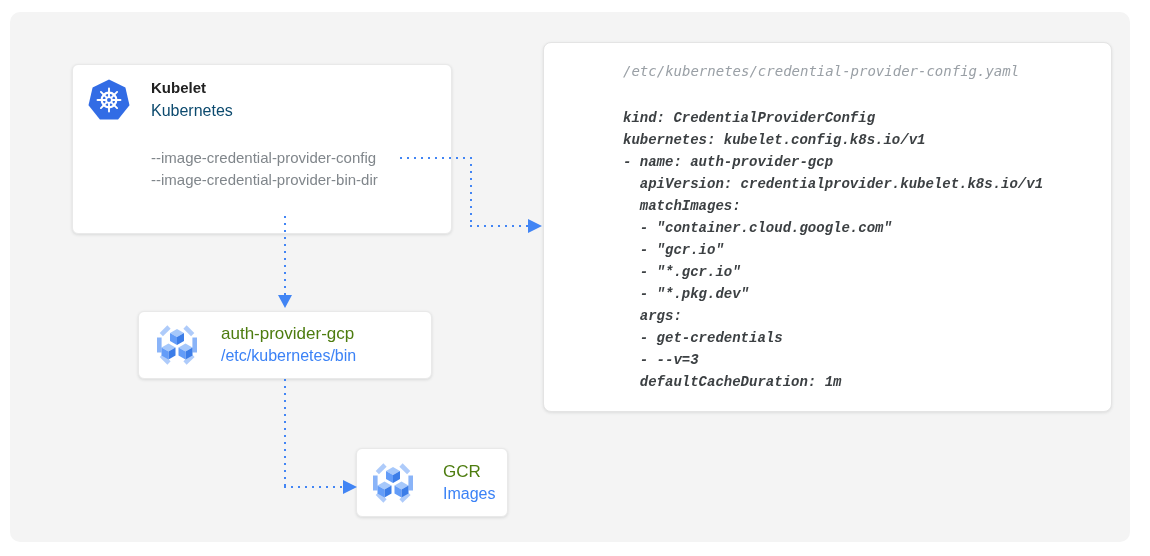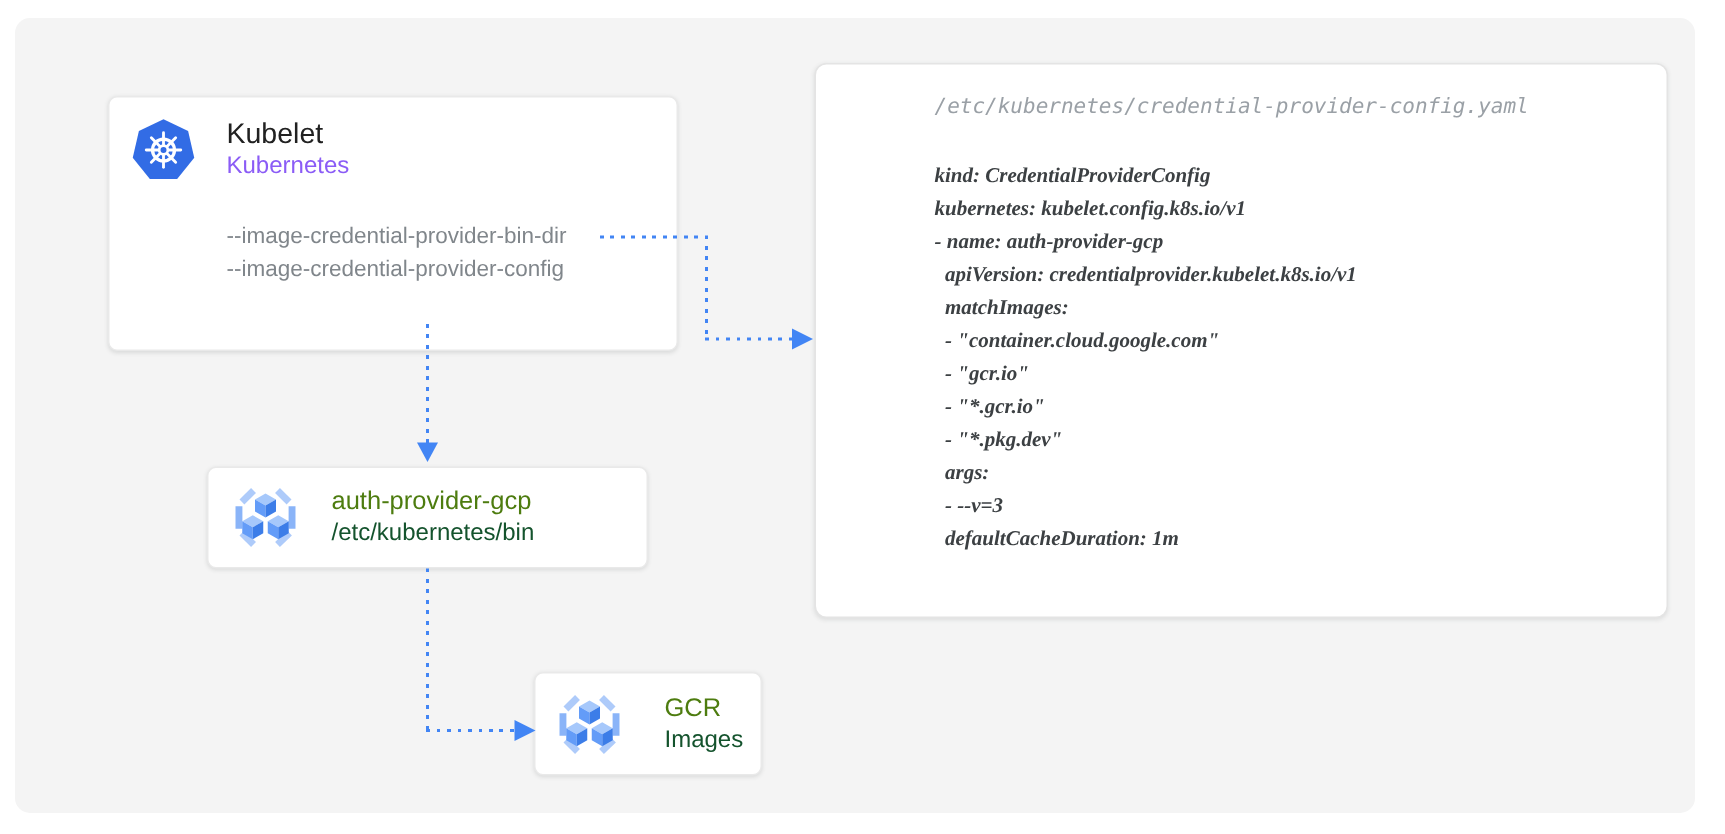--- a/index.html
+++ b/index.html
@@ -6,39 +6,39 @@
   body{font-family:"Liberation Sans","DejaVu Sans",sans-serif;}
   .stage{position:relative;width:1150px;height:556px;background:#ffffff;overflow:hidden;}
   .canvas{position:absolute;left:10px;top:12px;width:1120px;height:530px;background:#F4F4F4;border-radius:10px;}
 
   .node{position:absolute;background:#ffffff;border:1px solid #E9E9E9;border-radius:6px;
         box-shadow:0 1px 3px rgba(60,64,67,.15);}
 
   
   .kubelet{left:72px;top:64px;width:378px;height:168px;}
   .kubelet .icon{position:absolute;left:14px;top:14px;width:44px;height:44px;}
-  .kubelet .title{position:absolute;left:78px;top:14px;font-size:19px;font-weight:400;color:#212121;}
-  .kubelet .subtitle{position:absolute;left:78px;top:37px;font-size:16px;color:#8b5cf6;}
+  .kubelet .title{position:absolute;left:78px;top:14px;font-size:15px;font-weight:700;color:#212121;}
+  .kubelet .subtitle{position:absolute;left:78px;top:37px;font-size:16px;color:#0c4a6e;}
   .kubelet .flags{position:absolute;left:78px;top:82px;font-size:15px;color:#80868B;line-height:22px;}
 
   
   .mini{display:flex;align-items:center;}
   .auth{left:138px;top:311px;width:294px;height:68px;padding-left:15px;box-sizing:border-box;}
   .gcr{left:356px;top:448px;width:152px;height:69px;padding-left:13px;box-sizing:border-box;}
   .mini .icon{width:46px;height:42px;flex:0 0 auto;}
   .mini .txt{margin-left:21px;}
   .mini .title{font-size:17px;font-weight:500;color:#4d7c0f;line-height:22px;}
-  .mini .subtitle{font-size:16px;color:#14532d;line-height:22px;}
+  .mini .subtitle{font-size:16px;color:#3b82f6;line-height:22px;}
 
   
   .code-panel{position:absolute;left:543px;top:42px;width:567px;height:368px;background:#fff;
               border:1px solid #E4E4E4;border-radius:8px;box-shadow:0 1px 3px rgba(60,64,67,.12);}
   .code-header{position:absolute;left:79px;top:20px;font-family:"DejaVu Sans Mono","Liberation Mono",monospace;
                font-style:italic;font-weight:500;font-size:14px;color:#9AA0A6;white-space:pre;}
-  .code-body{position:absolute;left:79px;top:64px;font-family:Liberation Serif, serif;
+  .code-body{position:absolute;left:79px;top:64px;font-family:Liberation Mono, monospace;
              font-style:italic;font-weight:bold;font-size:14px;color:#3C4043;line-height:22px;}
   .code-line{white-space:pre;height:22px;}
 
   
   .dot-h{position:absolute;height:2px;
          background:repeating-linear-gradient(to right,#4285F4 0 2.4px,transparent 2.4px 7px);}
   .dot-v{position:absolute;width:2px;
          background:repeating-linear-gradient(to bottom,#4285F4 0 2.4px,transparent 2.4px 7px);}
   .head-right{position:absolute;width:0;height:0;
               border-top:7px solid transparent;border-bottom:7px solid transparent;border-left:14px solid #4285F4;}
@@ -61,38 +61,39 @@
           <line x1="13.9" y1="12.9" x2="30.1" y2="29.1"></line>
           <line x1="30.1" y1="12.9" x2="13.9" y2="29.1"></line>
         </g>
         <circle cx="22" cy="21" r="7.3" fill="none" stroke="#ffffff" stroke-width="2.2"></circle>
         <circle cx="22" cy="21" r="2.9" fill="#326CE5" stroke="#ffffff" stroke-width="1.8"></circle>
       </svg>
     </div>
     <div class="title">Kubelet</div>
     <div class="subtitle">Kubernetes</div>
     <div class="flags">
+      <div>--image-credential-provider-config</div>
       <div>--image-credential-provider-bin-dir</div>
-      <div>--image-credential-provider-config</div>
     </div>
   </div>
 
   <div class="code-panel">
     <div class="code-header">/etc/kubernetes/credential-provider-config.yaml</div>
     <div class="code-body">
       <div class="code-line">kind: CredentialProviderConfig</div>
       <div class="code-line">kubernetes: kubelet.config.k8s.io/v1</div>
       <div class="code-line">- name: auth-provider-gcp</div>
       <div class="code-line">  apiVersion: credentialprovider.kubelet.k8s.io/v1</div>
       <div class="code-line">  matchImages:</div>
       <div class="code-line">  - "container.cloud.google.com"</div>
       <div class="code-line">  - "gcr.io"</div>
       <div class="code-line">  - "*.gcr.io"</div>
       <div class="code-line">  - "*.pkg.dev"</div>
       <div class="code-line">  args:</div>
+      <div class="code-line">  - get-credentials</div>
       <div class="code-line">  - --v=3</div>
       <div class="code-line">  defaultCacheDuration: 1m</div>
     </div>
   </div>
 
   <div class="node mini auth">
     <div class="icon">
       <svg width="46" height="42" viewBox="0 0 46 42">
         <g stroke="#AECBFA" stroke-width="4.6" fill="none" stroke-linecap="butt">
           <path d="M15 3 L7.3 10.7"></path>

